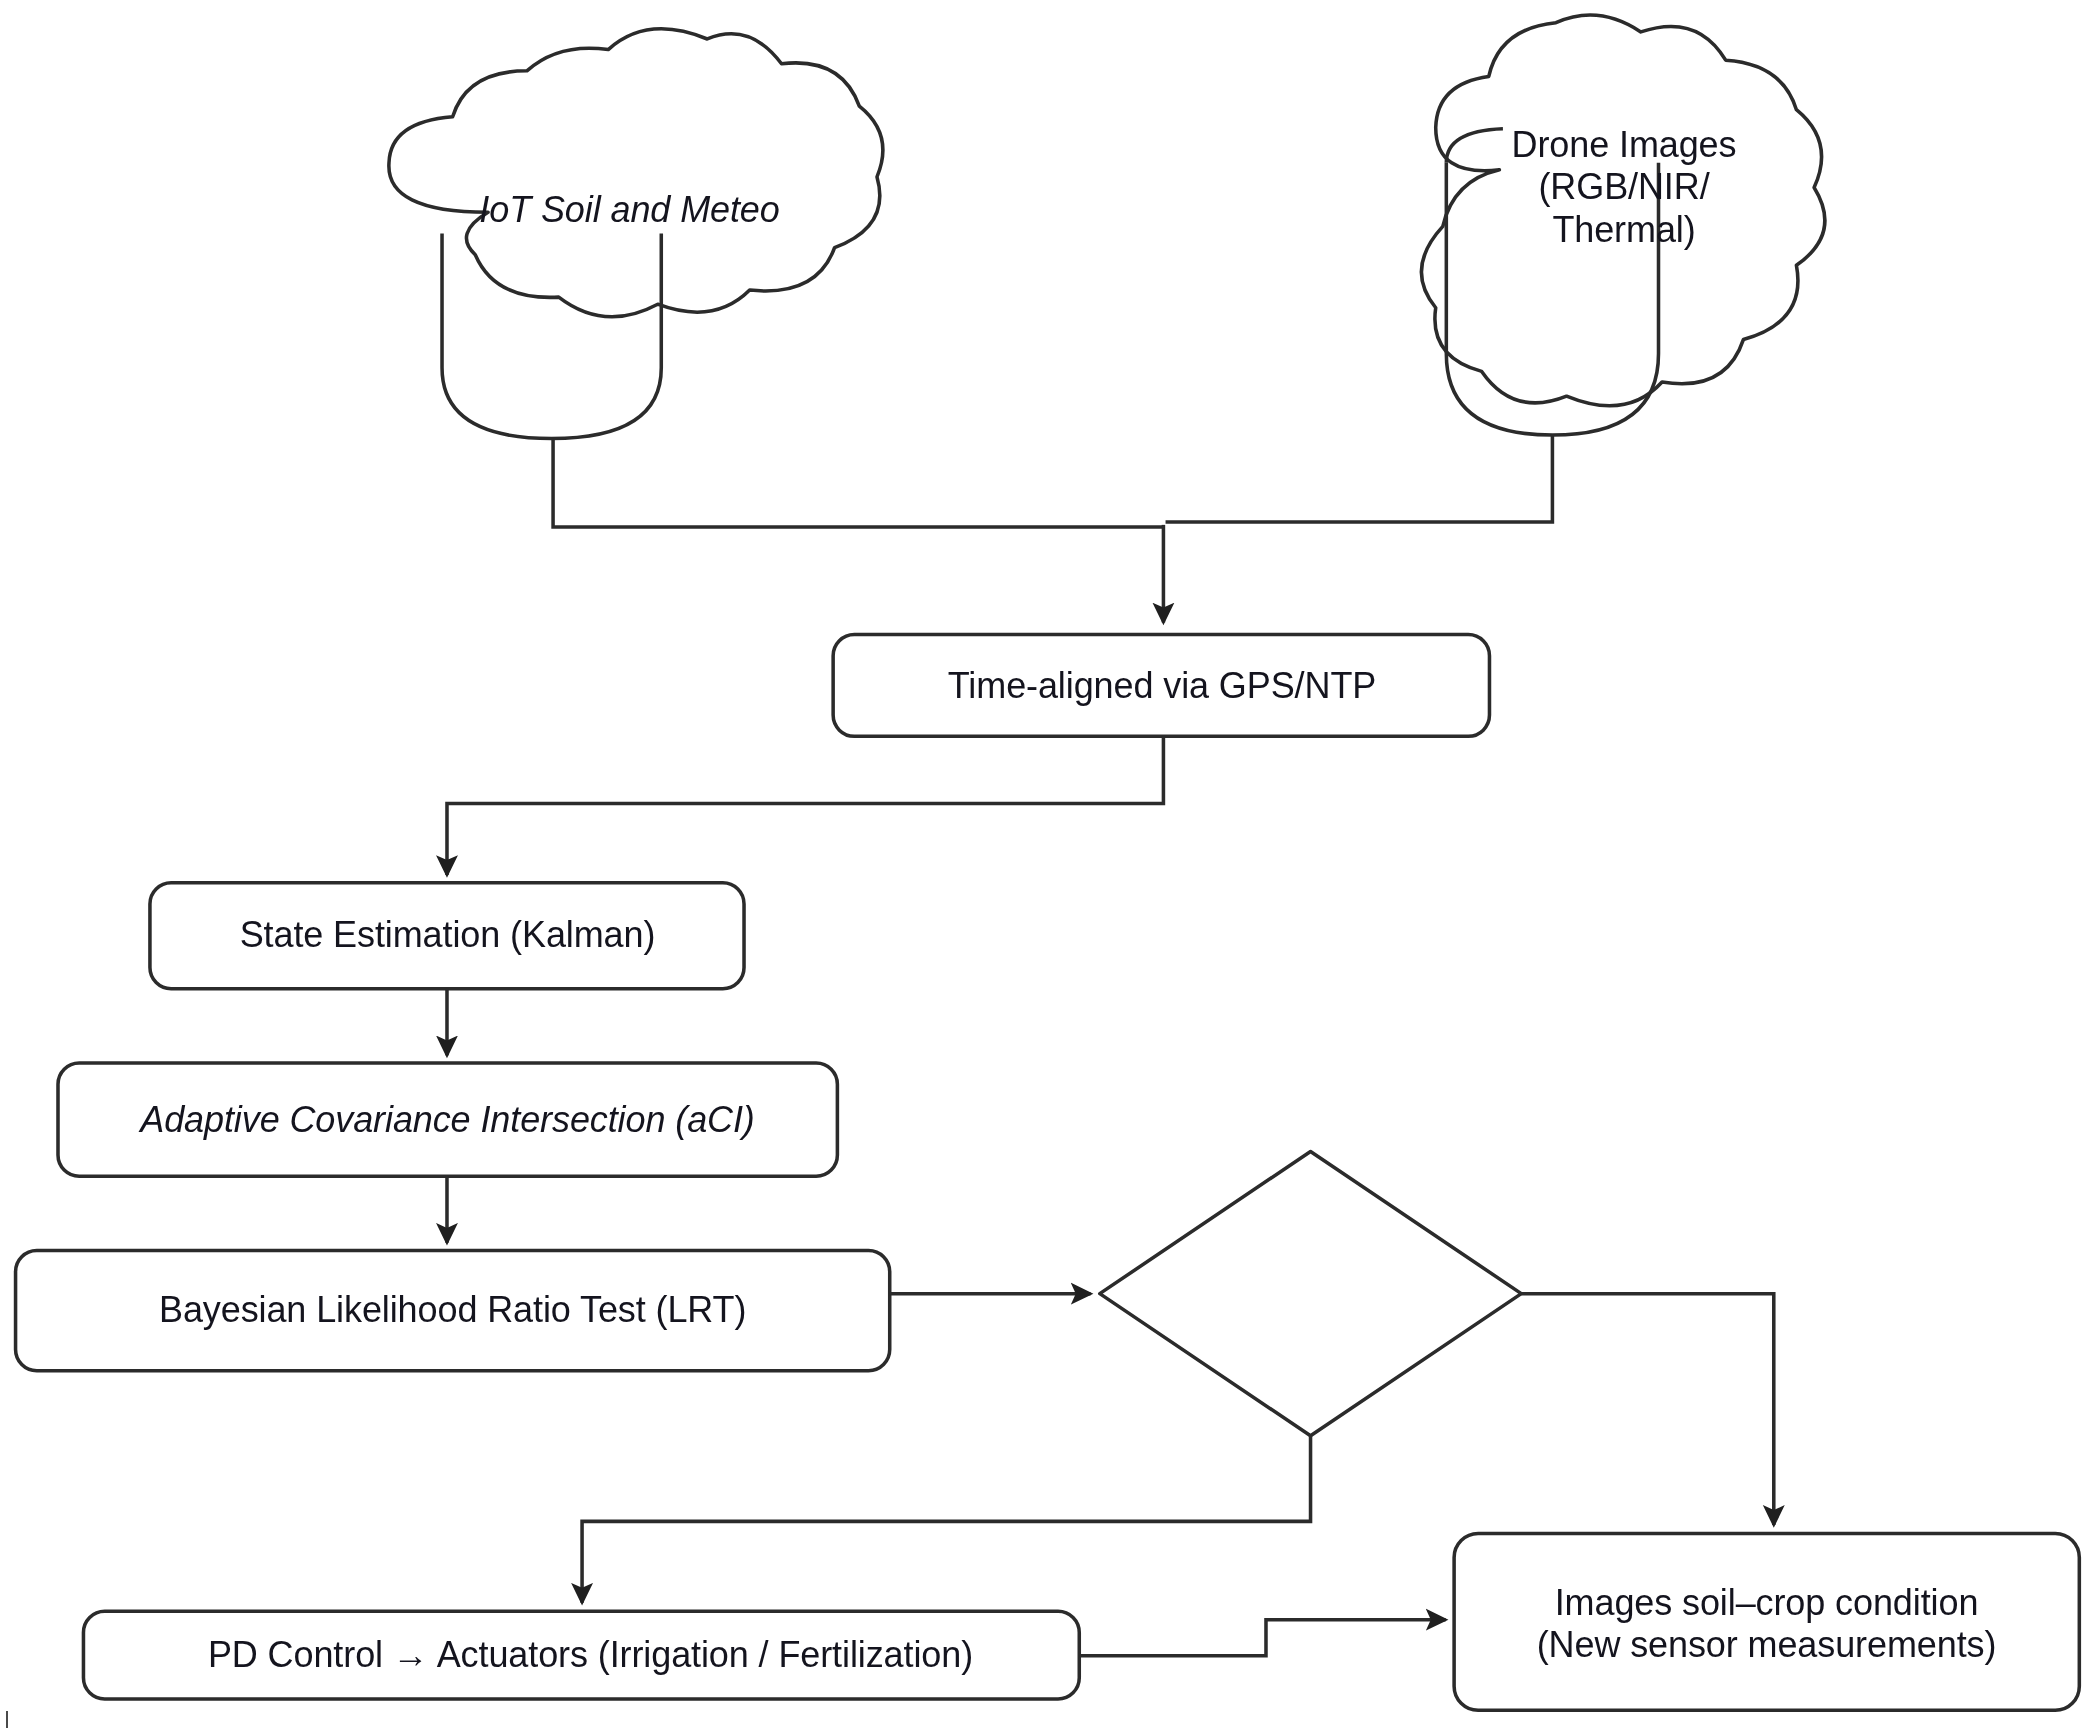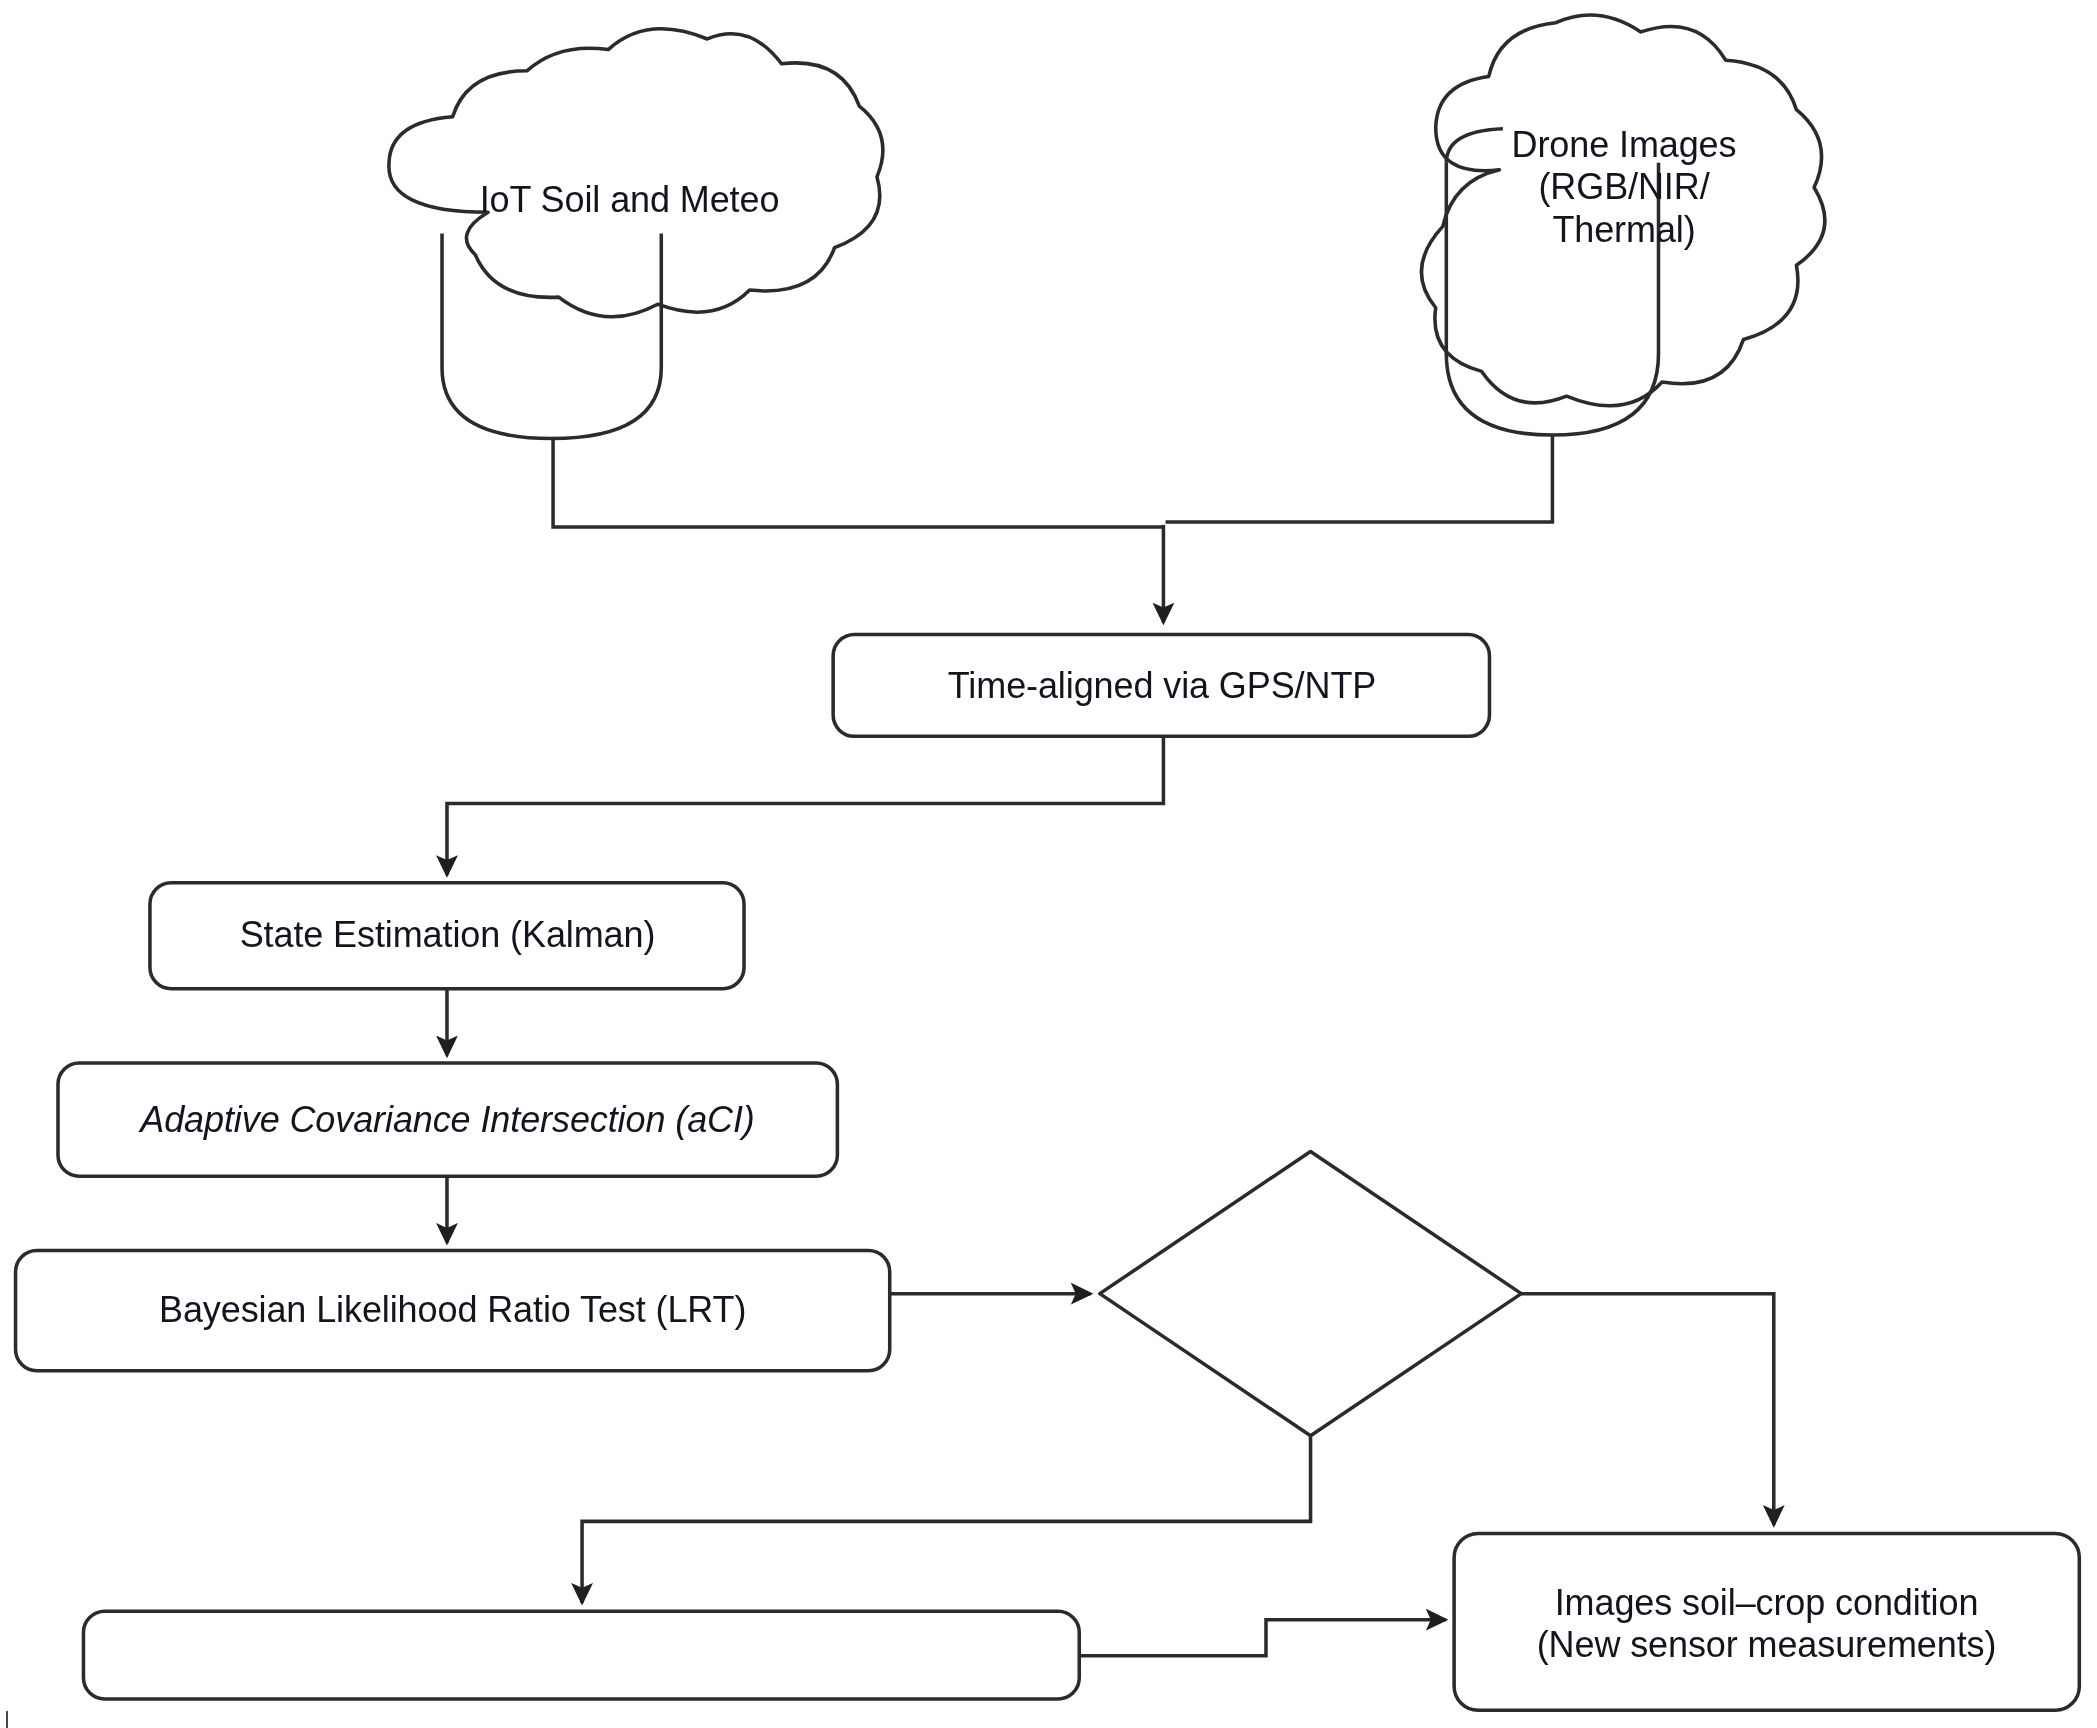--- a/index.html
+++ b/index.html
@@ -31,21 +31,21 @@
     justify-content: center;
     text-align: center;
     color: #14141e;
     font-family: "Liberation Sans", sans-serif;
     font-size: 36px;
     line-height: 1.18;
     letter-spacing: -0.1px;
     white-space: pre-line;
     pointer-events: none;
   }
-  .lbl-iot      { left: 375px;  top: 161px;  width: 509px;  height: 78px; }
+  .lbl-iot      { left: 375px;  top: 171px;  width: 509px;  height: 78px; font-style: italic; }
   .lbl-drone    { left: 1408px; top: 85px;  width: 432px;  height: 205px; }
   .lbl-time     { left: 835px; top: 637px;  width: 654px;  height: 99px; }
   .lbl-state    { left: 152px;  top: 884px; width: 591px;  height: 103px; }
   .lbl-aci      { left: 60px;   top: 1065px; width: 775px; height: 110px; font-style: italic; }
   .lbl-lrt      { left: 17.7px;   top: 1252px; width: 870px; height: 117px; }
   .lbl-diamond  { left: 1089px; top: 1227px; width: 439px;  height: 134px; }
   .lbl-pd       { left: 88px;  top: 1613px; width: 1005px; height: 85px; }
   .lbl-updated  { left: 1457px; top: 1539px; width: 619px;  height: 170px; }
   .bottom-tick  { position: absolute; left: 5.7px; top: 1711px; width: 2.1px; height: 17.7px; background: #4a4a4a; }
 </style>
@@ -150,20 +150,21 @@
 
   <div class="node-label lbl-state">State Estimation (Kalman)</div>
 
   <div class="node-label lbl-time">Time-aligned via GPS/NTP</div>
 
   <div class="node-label lbl-aci">Adaptive Covariance Intersection (aCI)</div>
 
   <div class="node-label lbl-lrt">Bayesian Likelihood Ratio Test (LRT)</div>
 
 
+  <div class="node-label lbl-pd">PD Control → Actuators (Irrigation / Fertilization)</div>
 
   <div class="node-label lbl-updated">Images soil–crop condition
 (New sensor measurements)</div>
 
   <div class="bottom-tick"></div>
 
 </div>
 
 
 </body></html>

